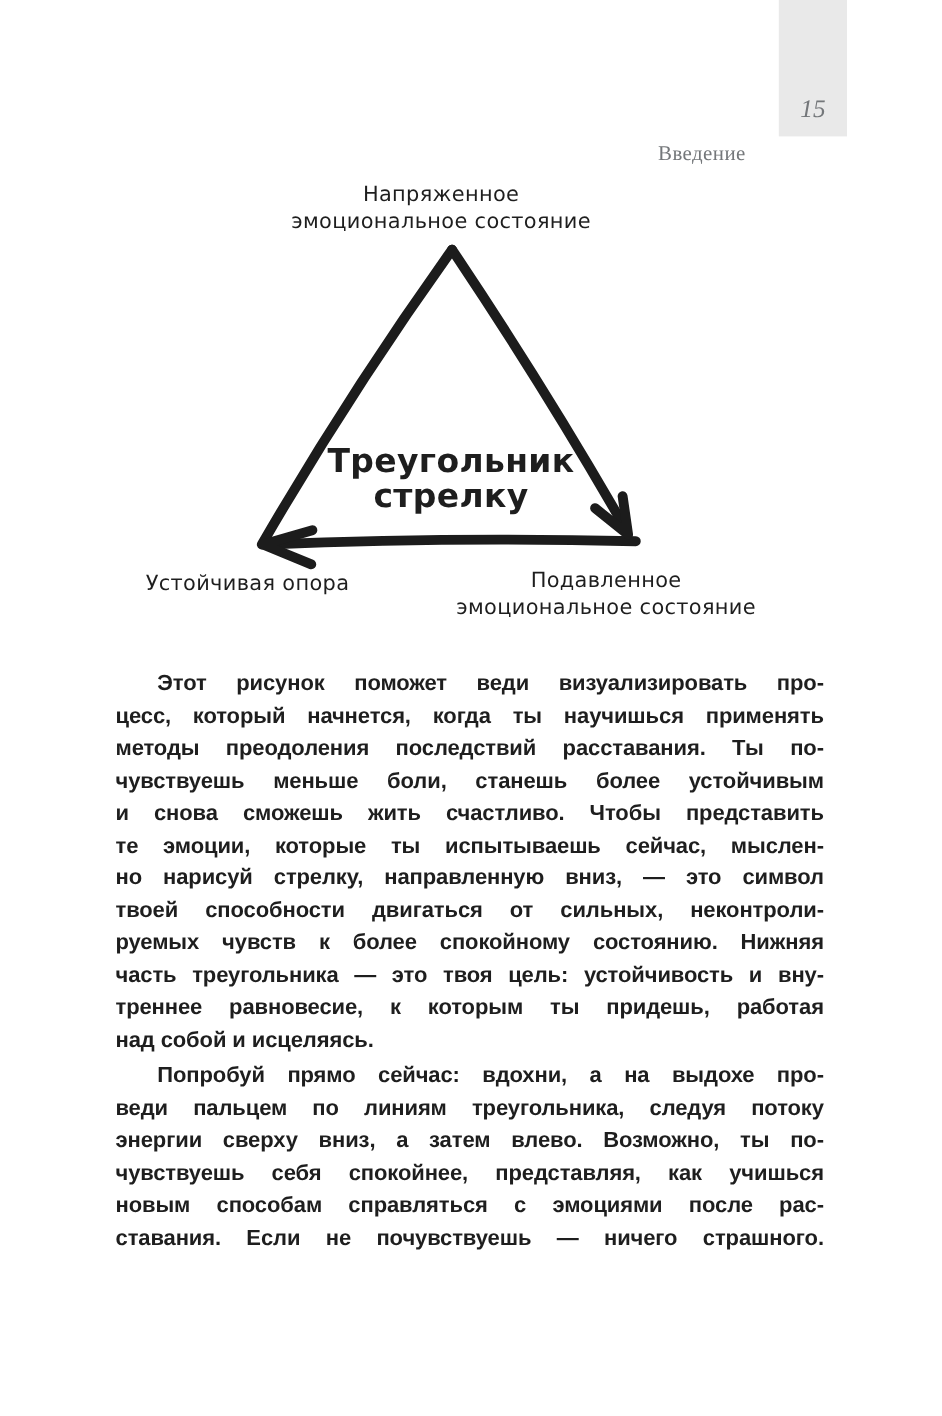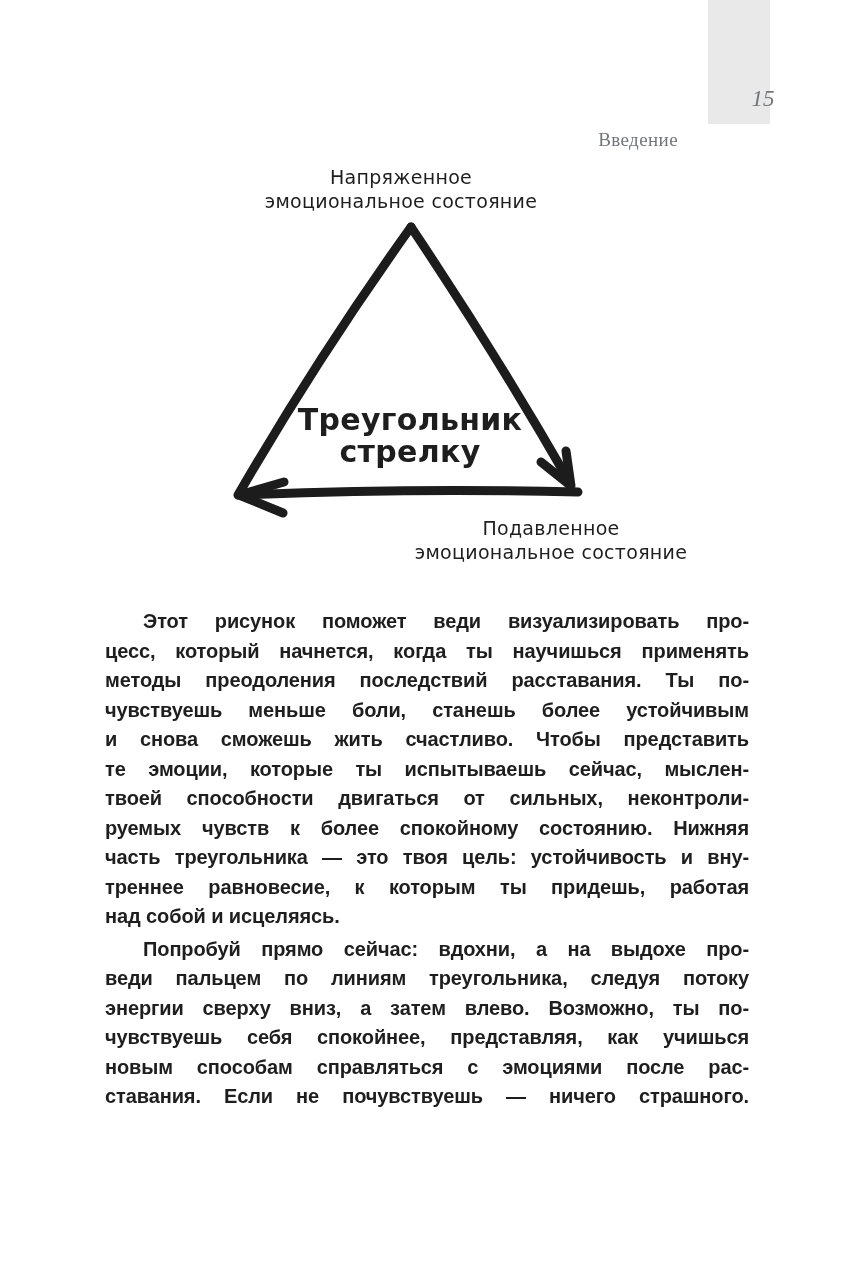--- a/index.html
+++ b/index.html
@@ -21,21 +21,20 @@
   }
   .page-number {
     position: absolute;
     left: 0; bottom: 12px;
     width: 100%;
     text-align: center;
     font-family: "Liberation Serif", serif;
     font-style: italic;
     font-size: 23px;
     color: var(--header-ink, #74777a);
-    padding-left: 24px;
   }
   .chapter-header {
     position: absolute;
     top: 101px;
     left: 0;
     width: 678px;
     text-align: right;
     font-family: "Liberation Serif", serif;
     font-size: 19px;
     letter-spacing: 0.4px;
@@ -103,34 +102,36 @@
       <path d="M 104 277 L 59 290 L 103 308"></path>
       <path d="M 361 257 L 391 281 L 386 246"></path>
     </g>
   </svg>
 
   <div class="figure-label figure-center-label">
     <div>Треугольник</div>
     <div>стрелку</div>
   </div>
 
+  <div class="figure-label figure-bl-label">Устойчивая опора</div>
 
   <div class="figure-label figure-br-label">
     <div>Подавленное</div>
     <div>эмоциональное состояние</div>
   </div>
 
   <div class="body-text">
       <div class="paragraph">
         <div class="text-line indent">Этот рисунок поможет веди визуализировать про-</div>
         <div class="text-line">цесс, который начнется, когда ты научишься применять</div>
         <div class="text-line">методы преодоления последствий расставания. Ты по-</div>
         <div class="text-line">чувствуешь меньше боли, станешь более устойчивым</div>
         <div class="text-line">и снова сможешь жить счастливо. Чтобы представить</div>
         <div class="text-line">те эмоции, которые ты испытываешь сейчас, мыслен-</div>
+        <div class="text-line">но нарисуй стрелку, направленную вниз, — это символ</div>
         <div class="text-line">твоей способности двигаться от сильных, неконтроли-</div>
         <div class="text-line">руемых чувств к более спокойному состоянию. Нижняя</div>
         <div class="text-line">часть треугольника — это твоя цель: устойчивость и вну-</div>
         <div class="text-line">треннее равновесие, к которым ты придешь, работая</div>
         <div class="text-line no-justify-last">над собой и исцеляясь.</div>
       </div>
       <div class="paragraph paragraph-gap">
         <div class="text-line indent">Попробуй прямо сейчас: вдохни, а на выдохе про-</div>
         <div class="text-line">веди пальцем по линиям треугольника, следуя потоку</div>
         <div class="text-line">энергии сверху вниз, а затем влево. Возможно, ты по-</div>

